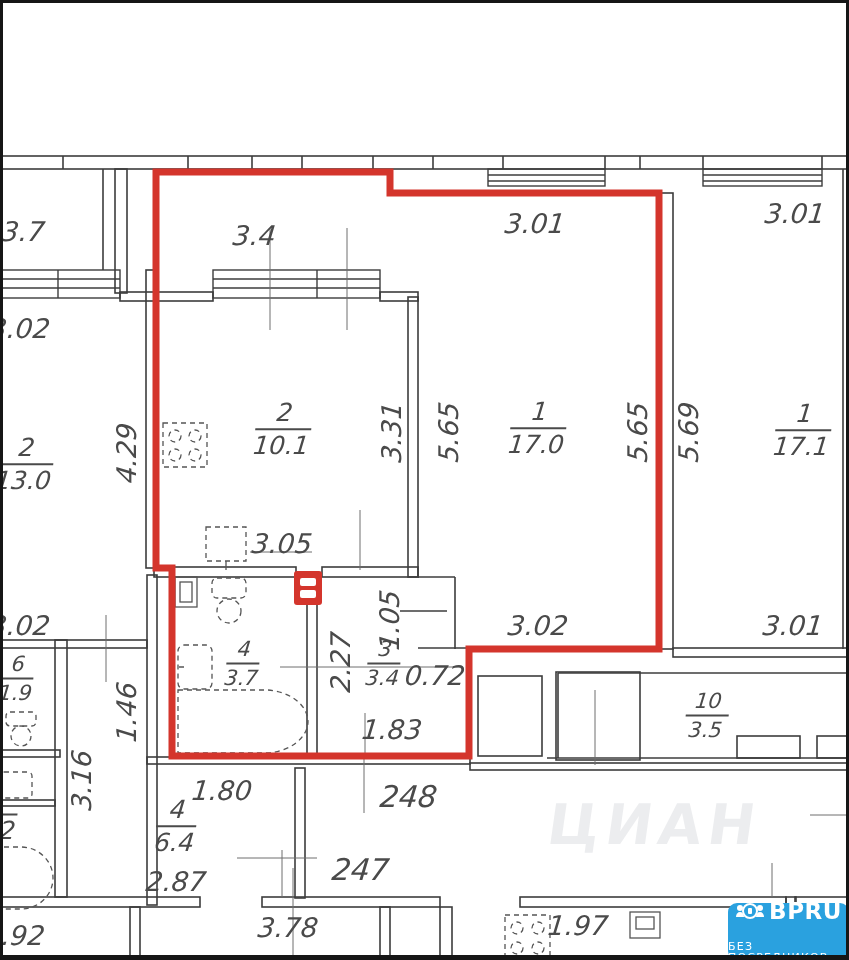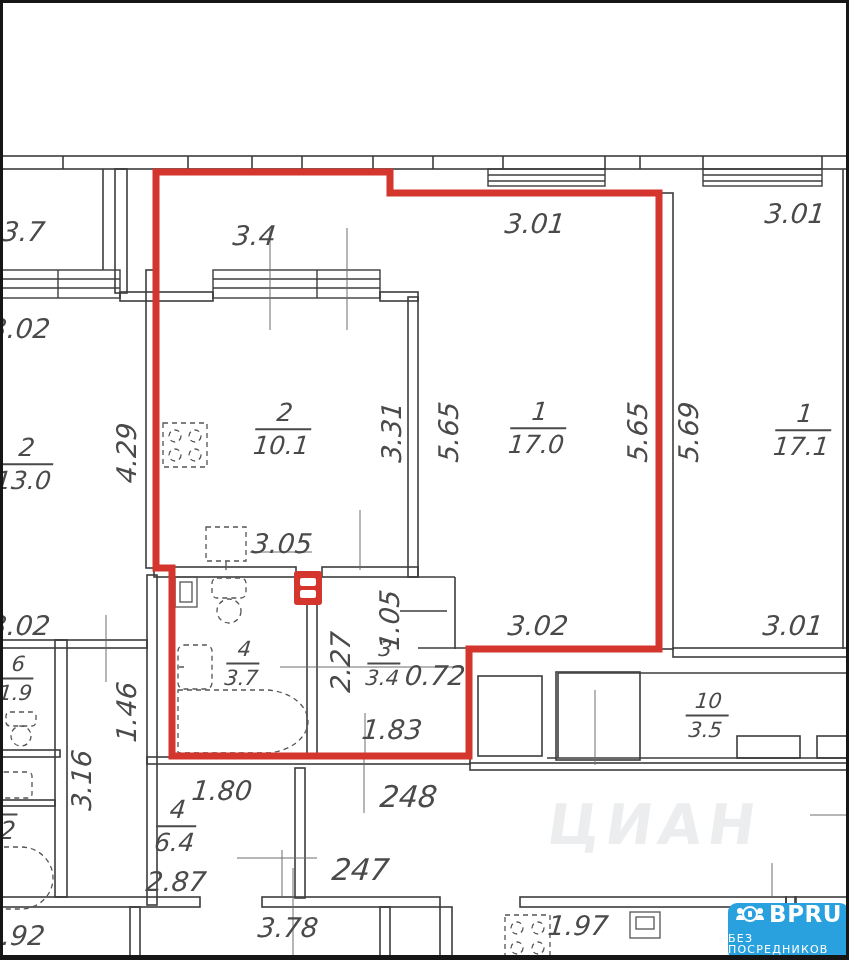--- a/index.html
+++ b/index.html
@@ -15,21 +15,21 @@
         color:#4a4a4a;font-style:italic;}
   .room .num{display:block;font-size:25px;line-height:1.05;padding:0 8px 2px;
              border-bottom:2px solid #4a4a4a;}
   .room .area{display:block;font-size:25px;line-height:1.05;padding-top:3px;}
   .room.sm .num{font-size:21px;}
   .room.sm .area{font-size:21px;}
   #watermark{position:absolute;left:548px;top:792px;font-size:56px;font-weight:bold;
              color:rgba(110,115,130,0.13);letter-spacing:6px;transform:skewX(-8deg);}
   #logo{position:absolute;left:728px;top:903px;width:121px;height:57px;background:#2aa1df;
         border-radius:9px;display:flex;flex-direction:column;align-items:center;
-        gap:7px;}
+        justify-content:center;gap:18px;}
   #logo .row{display:flex;align-items:center;gap:4px;}
   #logo .brand{color:#fff;font-weight:bold;font-size:23px;letter-spacing:0.5px;line-height:1;}
   #logo .tagline{color:#fff;font-size:11px;letter-spacing:1.2px;line-height:1;}
 </style>
 </head>
 <body>
 
 <div id="canvas">
 
   <svg id="plan-svg" width="849" height="960" viewBox="0 0 849 960">

